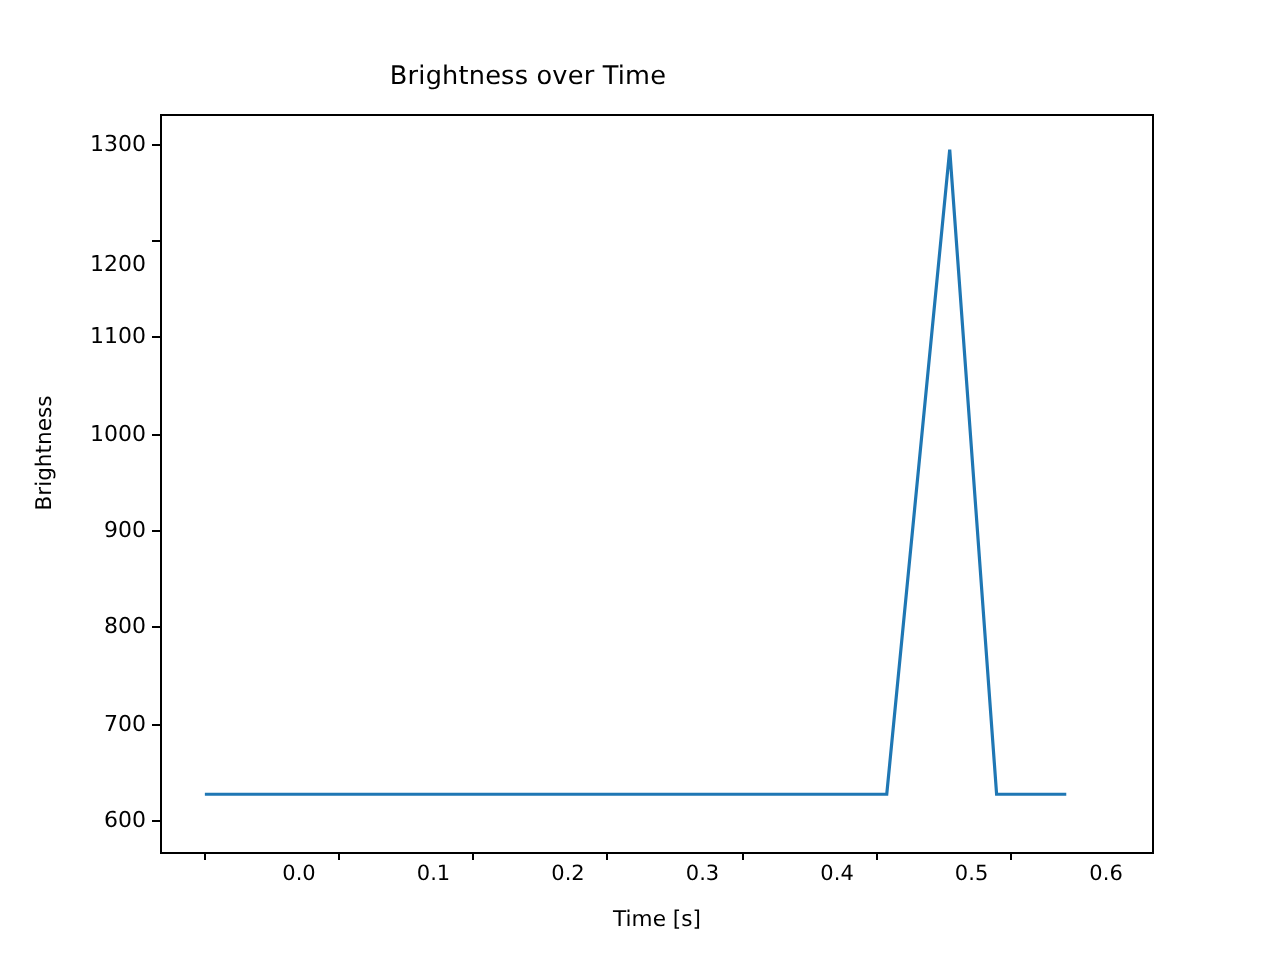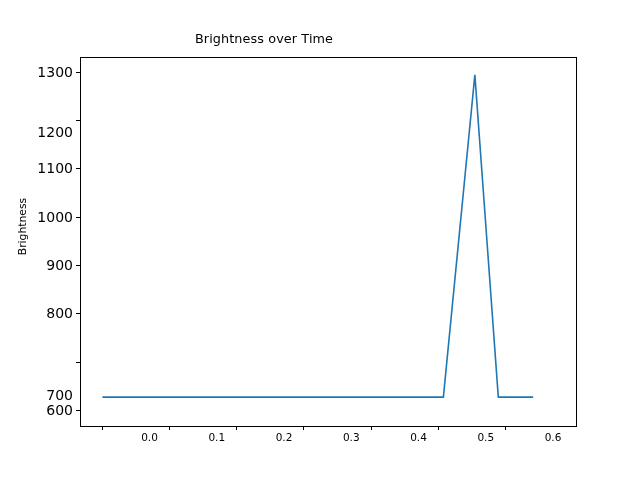--- a/index.html
+++ b/index.html
@@ -45,21 +45,21 @@
     left: 0;
     top: 0;
     width: 100%;
     height: 100%;
     display: block;
   }
   .ytick-label {
     position: absolute;
     right: 0;
     text-align: right;
-    font-size: 14px;
+    font-size: 11px;
     color: #000000;
     transform: translateY(-50%);
     white-space: nowrap;
   }
   #ytick-labels {
     position: absolute;
     left: 0px;
     top: 0px;
     width: 73px;
     height: 480px;
@@ -113,21 +113,21 @@
 <body>
 
 <div id="figure">
 
   <div id="chart-title">Brightness over Time</div>
 
   <div id="ylabel">Brightness</div>
 
   <div id="ytick-labels">
       <div class="ytick-label" style="top: 410.072px;">600</div>
-      <div class="ytick-label" style="top: 361.706px; margin-top: 33px;">700</div>
+      <div class="ytick-label" style="top: 361.706px;">700</div>
       <div class="ytick-label" style="top: 313.34px;">800</div>
       <div class="ytick-label" style="top: 264.974px;">900</div>
       <div class="ytick-label" style="top: 216.608px;">1000</div>
       <div class="ytick-label" style="top: 168.242px;">1100</div>
       <div class="ytick-label" style="top: 132px;">1200</div>
       <div class="ytick-label" style="top: 71.5098px;">1300</div>
     </div>
   <div id="ytick-marks-holder">
       <div class="ytick-mark" style="top: 410.072px;"></div>
       <div class="ytick-mark" style="top: 361.706px;"></div>
@@ -151,20 +151,21 @@
   <div id="xtick-marks-holder">
       <div class="xtick-mark" style="left: 101.521px;"></div>
       <div class="xtick-mark" style="left: 168.774px;"></div>
       <div class="xtick-mark" style="left: 236.027px;"></div>
       <div class="xtick-mark" style="left: 303.28px;"></div>
       <div class="xtick-mark" style="left: 370.533px;"></div>
       <div class="xtick-mark" style="left: 437.786px;"></div>
       <div class="xtick-mark" style="left: 505.039px;"></div>
     </div>
 
+  <div id="xlabel">Time [s]</div>
 
   <div id="plot-area">
     <svg id="data-svg" viewBox="0 0 497 370" preserveAspectRatio="none">
       <polyline id="series-0" fill="none" stroke="#1f77b4" stroke-width="1.6" stroke-linejoin="miter" stroke-linecap="butt" points="21.52,340.98 55.15,340.98 88.77,340.98 122.40,340.98 156.03,340.98 189.65,340.98 223.28,340.98 256.91,340.98 290.53,340.98 324.16,340.98 357.79,340.98 363.84,340.98 395.45,16.93 418.99,340.98 438.49,340.98 453.96,340.98"></polyline>
     </svg>
   </div>
 
 </div>
 
 </body></html>

